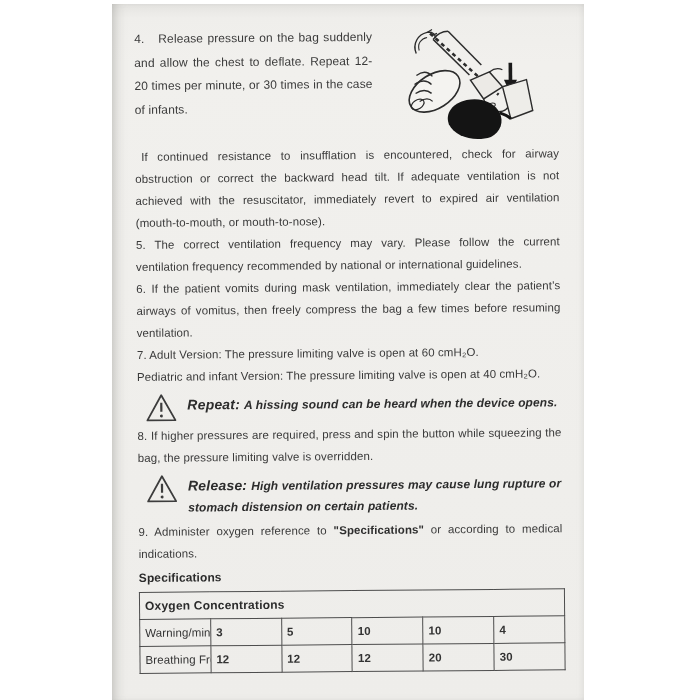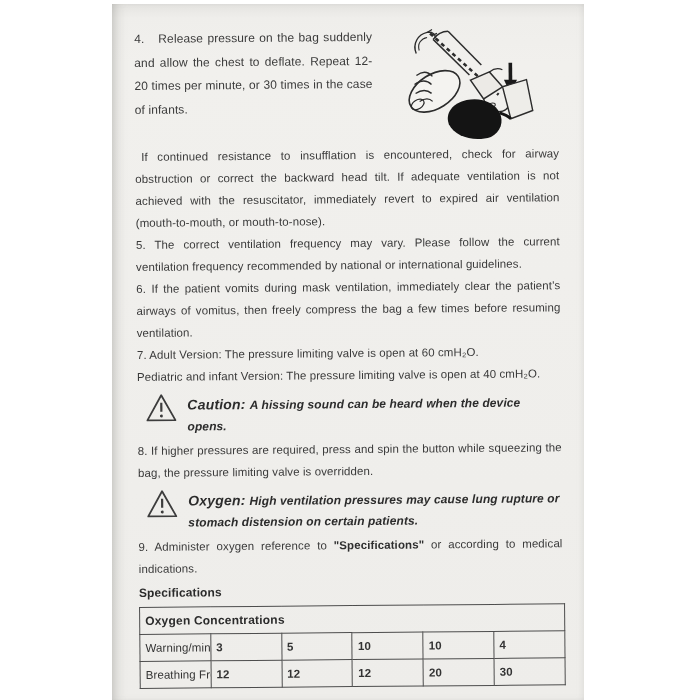--- a/index.html
+++ b/index.html
@@ -168,34 +168,34 @@
       <p class="body-par">7. Adult Version: The pressure limiting valve is open at 60 cmH₂O.</p>
       <p class="body-par">Pediatric and infant Version: The pressure limiting valve is open at 40 cmH₂O.</p>
 
       <div class="alert-row">
         <svg class="alert-icon" width="32" height="30" viewBox="0 0 32 30">
           <polygon points="16,2.5 30,27.5 2,27.5" fill="none" stroke="#3d3d3d" stroke-width="1.8" stroke-linejoin="round"></polygon>
           <line x1="16" y1="10" x2="16" y2="19" stroke="#3d3d3d" stroke-width="2.2"></line>
           <circle cx="16" cy="23.2" r="1.5" fill="#3d3d3d"></circle>
         </svg>
         <div class="alert-body">
-          <span class="alert-label">Caution:</span><span>A hissing sound can be heard when the device opens.</span>
+          <span class="alert-label">Repeat:</span><span>A hissing sound can be heard when the device opens.</span>
         </div>
       </div>
 
       <p class="body-par">8. If higher pressures are required, press and spin the button while squeezing the bag, the pressure limiting valve is overridden.</p>
 
       <div class="alert-row">
         <svg class="alert-icon" width="32" height="30" viewBox="0 0 32 30">
           <polygon points="16,2.5 30,27.5 2,27.5" fill="none" stroke="#3d3d3d" stroke-width="1.8" stroke-linejoin="round"></polygon>
           <line x1="16" y1="10" x2="16" y2="19" stroke="#3d3d3d" stroke-width="2.2"></line>
           <circle cx="16" cy="23.2" r="1.5" fill="#3d3d3d"></circle>
         </svg>
         <div class="alert-body">
-          <span class="alert-label">Oxygen:</span><span>High ventilation pressures may cause lung rupture or</span><br>
+          <span class="alert-label">Release:</span><span>High ventilation pressures may cause lung rupture or</span><br>
           <span>stomach distension on certain patients.</span>
         </div>
       </div>
 
       <p class="body-par"><span>9. Administer oxygen reference to </span><span class="bold-inline">"Specifications"</span><span> or according to medical indications.</span></p>
 
       <div class="spec-heading">Specifications</div>
 
       <table class="spec-table">
         <tbody>

